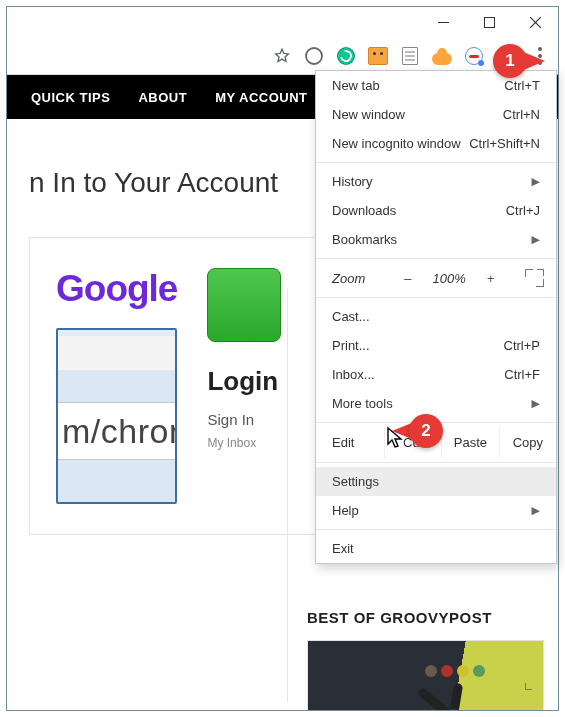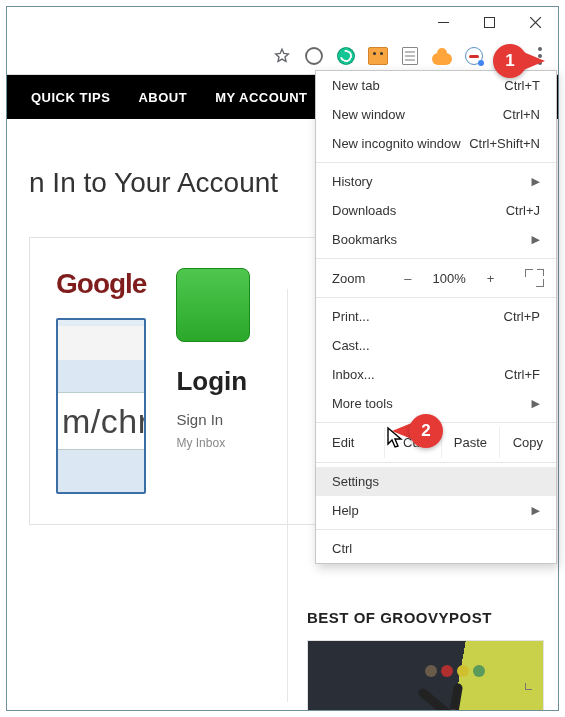--- a/index.html
+++ b/index.html
@@ -32,21 +32,21 @@
   .kebab span{width:4px;height:4px;background:#5f6368;border-radius:50%;}
 
   
   .nav { height: 44px; background: #000; display: flex; align-items: center; gap: 28px; padding: 0 24px; color:#fff; font-weight:700; font-size:13px;}
   .nav-item { letter-spacing: .5px; white-space: nowrap; }
 
   
   .page { padding: 0 22px; color:#222; position:relative; height: calc(100% - 30px - 38px - 44px); overflow:hidden;}
   .heading { font-size: 28px; margin-top: 48px; font-weight: 400; color:#333;}
   .big-card { margin-top: 38px; border:1px solid #e2e2e2; padding:30px 26px; display:flex; gap:30px; overflow:hidden;}
-  .google-title{font-size:28px; font-weight:800; color:#7f1d1d; letter-spacing:-1px;}
+  .google-title{font-size:37px; font-weight:800; color:#6d28d9; letter-spacing:-1px;}
   .green-btn{width:74px;height:74px;background:linear-gradient(#4fc74f,#2aa82a);border:1px solid #1a8a1a;border-radius:8px;margin-left:auto;}
   .login-block{margin-top:24px;}
   .login-title{font-size:26px;font-weight:700;color:#222;}
   .login-sub{font-size:15px;color:#555;margin-top:14px;}
   .login-small{font-size:12px;color:#888;margin-top:8px;}
 
   .screenshot{margin-top:18px;border:2px solid #3b6ea5;border-radius:2px;background:#dbe8f4;height:176px;overflow:hidden;position:relative;}
   .ss-tabbar{height:40px;background:linear-gradient(#e5eef6,#cddceb);position:relative;}
   .ss-tabplus{position:absolute;left:12px;top:9px;width:26px;height:22px;background:#4f94d6;border-radius:4px;color:#fff;display:flex;align-items:center;justify-content:center;font-size:18px;font-weight:700;}
   .ss-tabshape{position:absolute;right:0;top:6px;width:260px;height:34px;background:#f4f4f4;border-top-left-radius:22px;}
@@ -60,21 +60,21 @@
   .pliers{position:absolute;left:95px;top:22px;width:100px;height:90px;}
 
   .side-border{position:absolute;left:280px;top:170px;bottom:8px;width:1px;background:#e6e6e6;}
 
   
   .menu { position: absolute; top: 70px; right: 8px; width: 242px; background:#fff; border:1px solid #c7c7c7; box-shadow: 2px 4px 10px rgba(0,0,0,.18); font-size: 13px; color:#333; z-index: 50;}
   .mi { display:flex; align-items:center; justify-content:space-between; padding: 7px 16px; white-space:nowrap;}
   .mi.hl{background:#ececec;}
   .mi .arrow{color:#666;font-size:11px;}
   .sep{height:1px;background:#e6e6e6;margin:4px 0;}
-  .zoom-row{display:flex;align-items:center;padding:6px 12px 6px 16px;gap:16px;}
+  .zoom-row{display:flex;align-items:center;padding:6px 12px 6px 16px;gap:16px;font-style:italic;}
   .zoom-row .lbl{flex:0 0 auto;margin-right:18px;}
   .zbtn{width:24px;text-align:center;color:#555;}
   .zval{width:42px;text-align:center;}
   .fs{width:26px;height:18px;position:relative;margin-left:10px;}
   .fs::before,.fs::after{content:"";position:absolute;width:7px;height:7px;border:1.5px solid #777;}
   .fs::before{left:0;top:0;border-right:none;border-bottom:none;}
   .fs::after{right:0;bottom:0;border-left:none;border-top:none;}
   .fs .c1,.fs .c2{position:absolute;width:7px;height:7px;border:1.5px solid #777;}
   .fs .c1{right:0;top:0;border-left:none;border-bottom:none;}
   .fs .c2{left:0;bottom:0;border-right:none;border-top:none;}
@@ -237,26 +237,26 @@
     <span class="zbtn">–</span>
     <span class="zval">100%</span>
     <span class="zbtn">+</span>
     <span class="fs">
         <span class="c1"></span>
         <span class="c2"></span>
       </span>
   </div>
   <div class="sep"></div>
   <div class="mi">
+    <span>Cast...</span>
+      <span></span>
+  </div>
+  <div class="mi">
     <span>Print...</span>
     <span>Ctrl+P</span>
-  </div>
-  <div class="mi">
-    <span>Cast...</span>
-      <span></span>
   </div>
   <div class="mi">
     <span>Inbox...</span>
     <span>Ctrl+F</span>
   </div>
   <div class="mi">
     <span>More tools</span>
     <span class="arrow">▶</span>
   </div>
   <div class="sep"></div>
@@ -270,21 +270,21 @@
   <div class="mi hl">
     <span>Settings</span>
       <span></span>
   </div>
   <div class="mi">
     <span>Help</span>
     <span class="arrow">▶</span>
   </div>
   <div class="sep"></div>
   <div class="mi">
-    <span>Ctrl</span>
+    <span>Exit</span>
       <span></span>
   </div>
 </div>
 
 <div class="callout c1">
   <div class="bubble">1</div>
   <div class="tail"></div>
 </div>
 <div class="callout c2">
   <div class="tail"></div>

